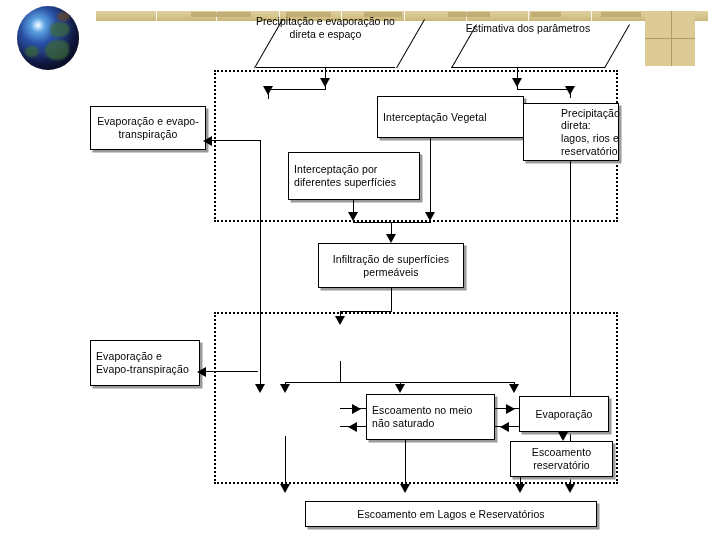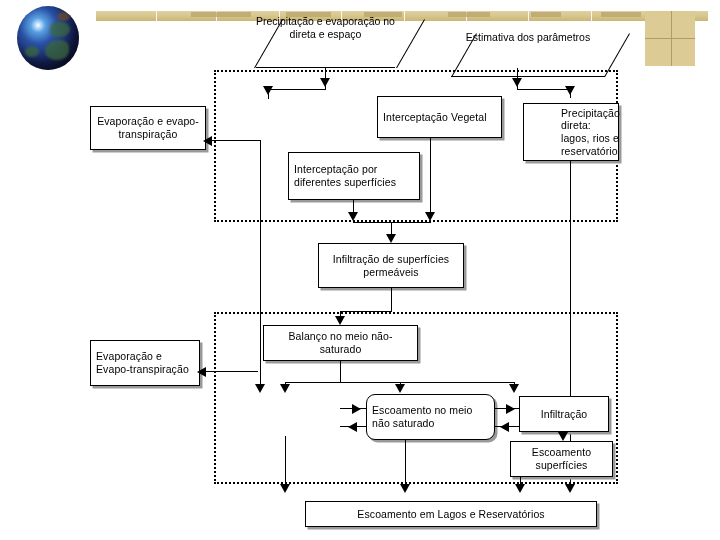--- a/index.html
+++ b/index.html
@@ -197,21 +197,21 @@
     <div class="land l4"></div>
   </div>
 
   <div class="callout" style="left:248px; top:14px; width:155px; height:54px;">
     <div class="slash" style="left:6px;  height:56px; transform: rotate(30deg);"></div>
     <div class="slash" style="right:6px; height:56px; transform: rotate(30deg);"></div>
     <div class="base"></div>
     <div class="ctext">Precipitação e evaporação no direta e espaço</div>
   </div>
 
-  <div class="callout" style="left:443px; top:30px; width:170px; height:47px;">
+  <div class="callout" style="left:443px; top:21px; width:170px; height:47px;">
     <div class="slash" style="left:8px;  height:50px; transform: rotate(30deg);"></div>
     <div class="slash" style="right:8px; height:50px; transform: rotate(30deg);"></div>
     <div class="base"></div>
     <div class="ctext">Estimativa dos parâmetros</div>
   </div>
 
   <div class="group" style="left:214px; top:70px; width:404px; height:152px;"></div>
   <div class="group" style="left:214px; top:312px; width:404px; height:172px;"></div>
 
   <div class="vline" style="left:325px; top:68px; height:22px;"></div>
@@ -224,21 +224,21 @@
   <div class="hline" style="left:517px; top:89px; width:54px;"></div>
   <div class="vline" style="left:570px; top:89px; height:9px;"></div>
   <div class="arrow down" style="left:565px; top:86px;"></div>
   <div class="arrow down" style="left:512px; top:78px;"></div>
 
   <div class="box center" style="left:90px; top:106px; width:116px; height:44px;">
     <span>Evaporação e evapo-transpiração</span>
   </div>
 
 
-  <div class="box left" style="left:377px; top:96px; width:125px; height:42px;">
+  <div class="box left" style="left:377px; top:96px; width:147px; height:42px;">
     <span>Interceptação Vegetal</span>
   </div>
 
   <div class="box left" style="left:523px; top:103px; width:96px; height:58px;padding-left:37px;">
     <span>Precipitação direta: lagos, rios e reservatório</span>
   </div>
 
   <div class="box left" style="left:288px; top:152px; width:132px; height:48px;">
     <span>Interceptação por diferentes superfícies</span>
   </div>
@@ -261,23 +261,20 @@
 
   <div class="box center" style="left:318px; top:243px; width:146px; height:45px;">
     <span>Infiltração de superfícies permeáveis</span>
   </div>
 
   <div class="vline" style="left:391px; top:288px; height:24px;"></div>
   <div class="hline" style="left:340px; top:311px; width:52px;"></div>
   <div class="vline" style="left:340px; top:311px; height:11px;"></div>
   <div class="arrow down" style="left:335px; top:316px;"></div>
 
-  <div class="box center" style="left:263px; top:325px; width:155px; height:36px;">
-    <span>Balanço no meio não-saturado</span>
-  </div>
 
   <div class="vline" style="left:570px; top:161px; height:329px;"></div>
   <div class="arrow down" style="left:565px; top:484px;"></div>
 
   <div class="box left" style="left:90px; top:340px; width:110px; height:46px;">
     <span>Evaporação e Evapo-transpiração</span>
   </div>
 
   <div class="hline" style="left:200px; top:371px; width:58px;"></div>
   <div class="arrow left" style="left:197px; top:367px;"></div>
@@ -285,30 +282,30 @@
   <div class="vline" style="left:340px; top:361px; height:22px;"></div>
   <div class="hline" style="left:285px; top:382px; width:230px;"></div>
   <div class="vline" style="left:285px; top:382px; height:8px;"></div>
   <div class="arrow down" style="left:280px; top:384px;"></div>
   <div class="vline" style="left:400px; top:382px; height:8px;"></div>
   <div class="arrow down" style="left:395px; top:384px;"></div>
   <div class="vline" style="left:514px; top:382px; height:8px;"></div>
   <div class="arrow down" style="left:509px; top:384px;"></div>
 
 
-  <div class="box left" style="left:366px; top:394px; width:129px; height:46px;border-radius:9px;">
+  <div class="box left" style="left:366px; top:394px; width:129px; height:46px;">
     <span>Escoamento no meio não saturado</span>
   </div>
 
   <div class="box center" style="left:519px; top:396px; width:90px; height:36px;">
-    <span>Infiltração</span>
+    <span>Evaporação</span>
   </div>
 
   <div class="box center" style="left:510px; top:441px; width:103px; height:36px;">
-    <span>Escoamento superfícies</span>
+    <span>Escoamento reservatório</span>
   </div>
 
   <div class="arrow right" style="left:352px; top:404px;"></div>
   <div class="arrow left" style="left:348px; top:422px;"></div>
   <div class="hline" style="left:340px; top:408px; width:26px;"></div>
   <div class="hline" style="left:340px; top:426px; width:26px;"></div>
 
   <div class="arrow right" style="left:506px; top:404px;"></div>
   <div class="arrow left" style="left:500px; top:422px;"></div>
   <div class="hline" style="left:495px; top:408px; width:24px;"></div>

